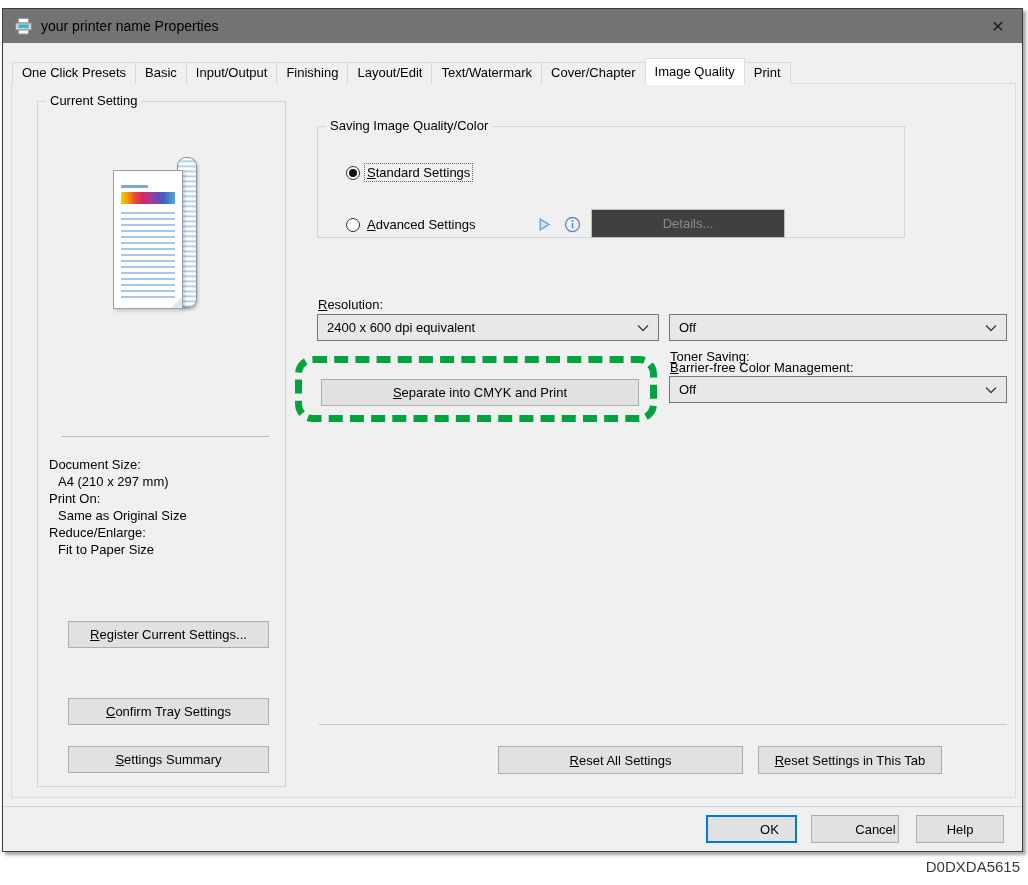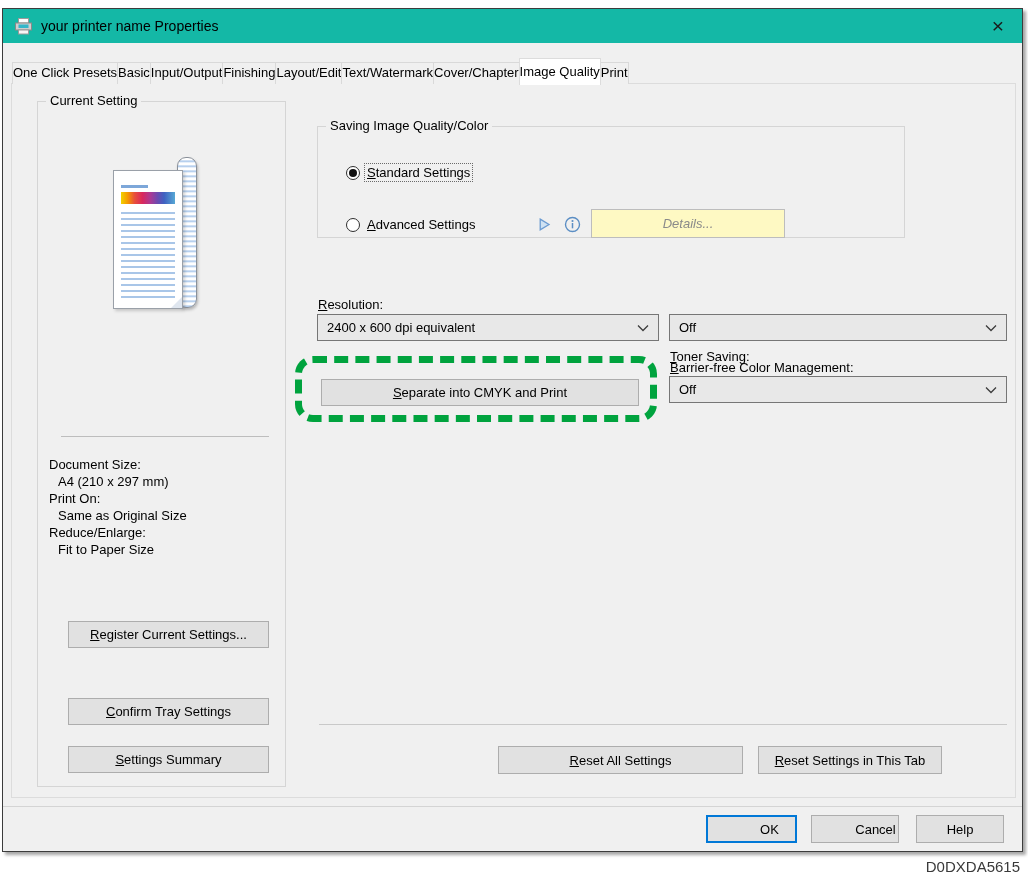--- a/index.html
+++ b/index.html
@@ -5,48 +5,48 @@
   * { margin:0; padding:0; box-sizing:border-box; }
   html,body { width:1028px; height:885px; background:#ffffff; overflow:hidden; }
   body { font-family:"Liberation Sans", sans-serif; font-size:13px; color:#000; }
   .stage { position:relative; width:1028px; height:885px; background:#fff; }
 
   .dialog { position:absolute; left:2px; top:8px; width:1021px; height:844px;
             background:#f0f0f0; border:1px solid #3c3c3c;
             box-shadow:3px 3px 3px rgba(0,0,0,0.35); }
 
   
-  .titlebar { position:absolute; left:0; top:0; right:0; height:34px; background:#14b8a6;
+  .titlebar { position:absolute; left:0; top:0; right:0; height:34px; background:#737373;
               display:flex; align-items:center; padding:0 8px 0 11px; }
   .title-text { font-size:14px; margin-left:8px; color:#000; }
   .close-btn { margin-left:auto; width:32px; height:30px; display:flex; align-items:center;
                justify-content:center; font-size:21px; color:#1a1a1a; cursor:default; }
 
   
   .tabstrip { position:absolute; left:9px; top:49px; height:26px; display:flex; z-index:5; }
-  .tab { align-self:flex-end; height:22px; line-height:20px; padding:0 0;
+  .tab { align-self:flex-end; height:22px; line-height:20px; padding:0 9px;
          background:#f0f0f0; border:1px solid #d9d9d9; border-bottom:none; margin-right:-1px;
          white-space:nowrap; }
   .tab.active { align-self:stretch; height:27px; line-height:25px; background:#fff;
                 border:1px solid #dcdcdc; border-bottom:none; margin-bottom:-1px; z-index:6; }
 
   .panel { position:absolute; left:8px; top:74px; width:1005px; height:715px;
            border:1px solid #dcdcdc; background:#f0f0f0; z-index:1; }
 
   .content { position:absolute; left:0; top:0; right:0; bottom:0; z-index:2; }
 
   .groupbox { position:absolute; border:1px solid #d5d5d5; }
   .gb-title { position:absolute; top:-9px; left:8px; background:#f0f0f0; padding:0 4px; }
 
   .mn u { text-decoration:underline; }
 
   .btn { position:absolute; background:#e1e1e1; border:1px solid #adadad;
          display:flex; align-items:center; justify-content:center;
          font-family:inherit; font-size:13px; color:#000000; }
-  .btn.disabled { background:#fef9c3; border-color:#bdbdbd; color:#8a8a8a;font-style:italic; }
+  .btn.disabled { background:#404040; border-color:#bdbdbd; color:#8a8a8a; }
   .btn.default { border:2px solid #0078d7;padding-left:36px; }
 
   .combo { position:absolute; height:27px; background:#e8e8e8; border:1px solid #767676;
            display:flex; align-items:center; padding:0 9px; }
   .combo .chev { margin-left:auto; display:flex; }
 
   .radio-row { position:absolute; display:flex; align-items:center; }
   .radio { width:14px; height:14px; border:1px solid #2f2f2f; border-radius:50%;
            background:#fff; position:relative; flex:0 0 auto; }
   .radio.checked::after { content:""; position:absolute; left:2px; top:2px; width:8px;

